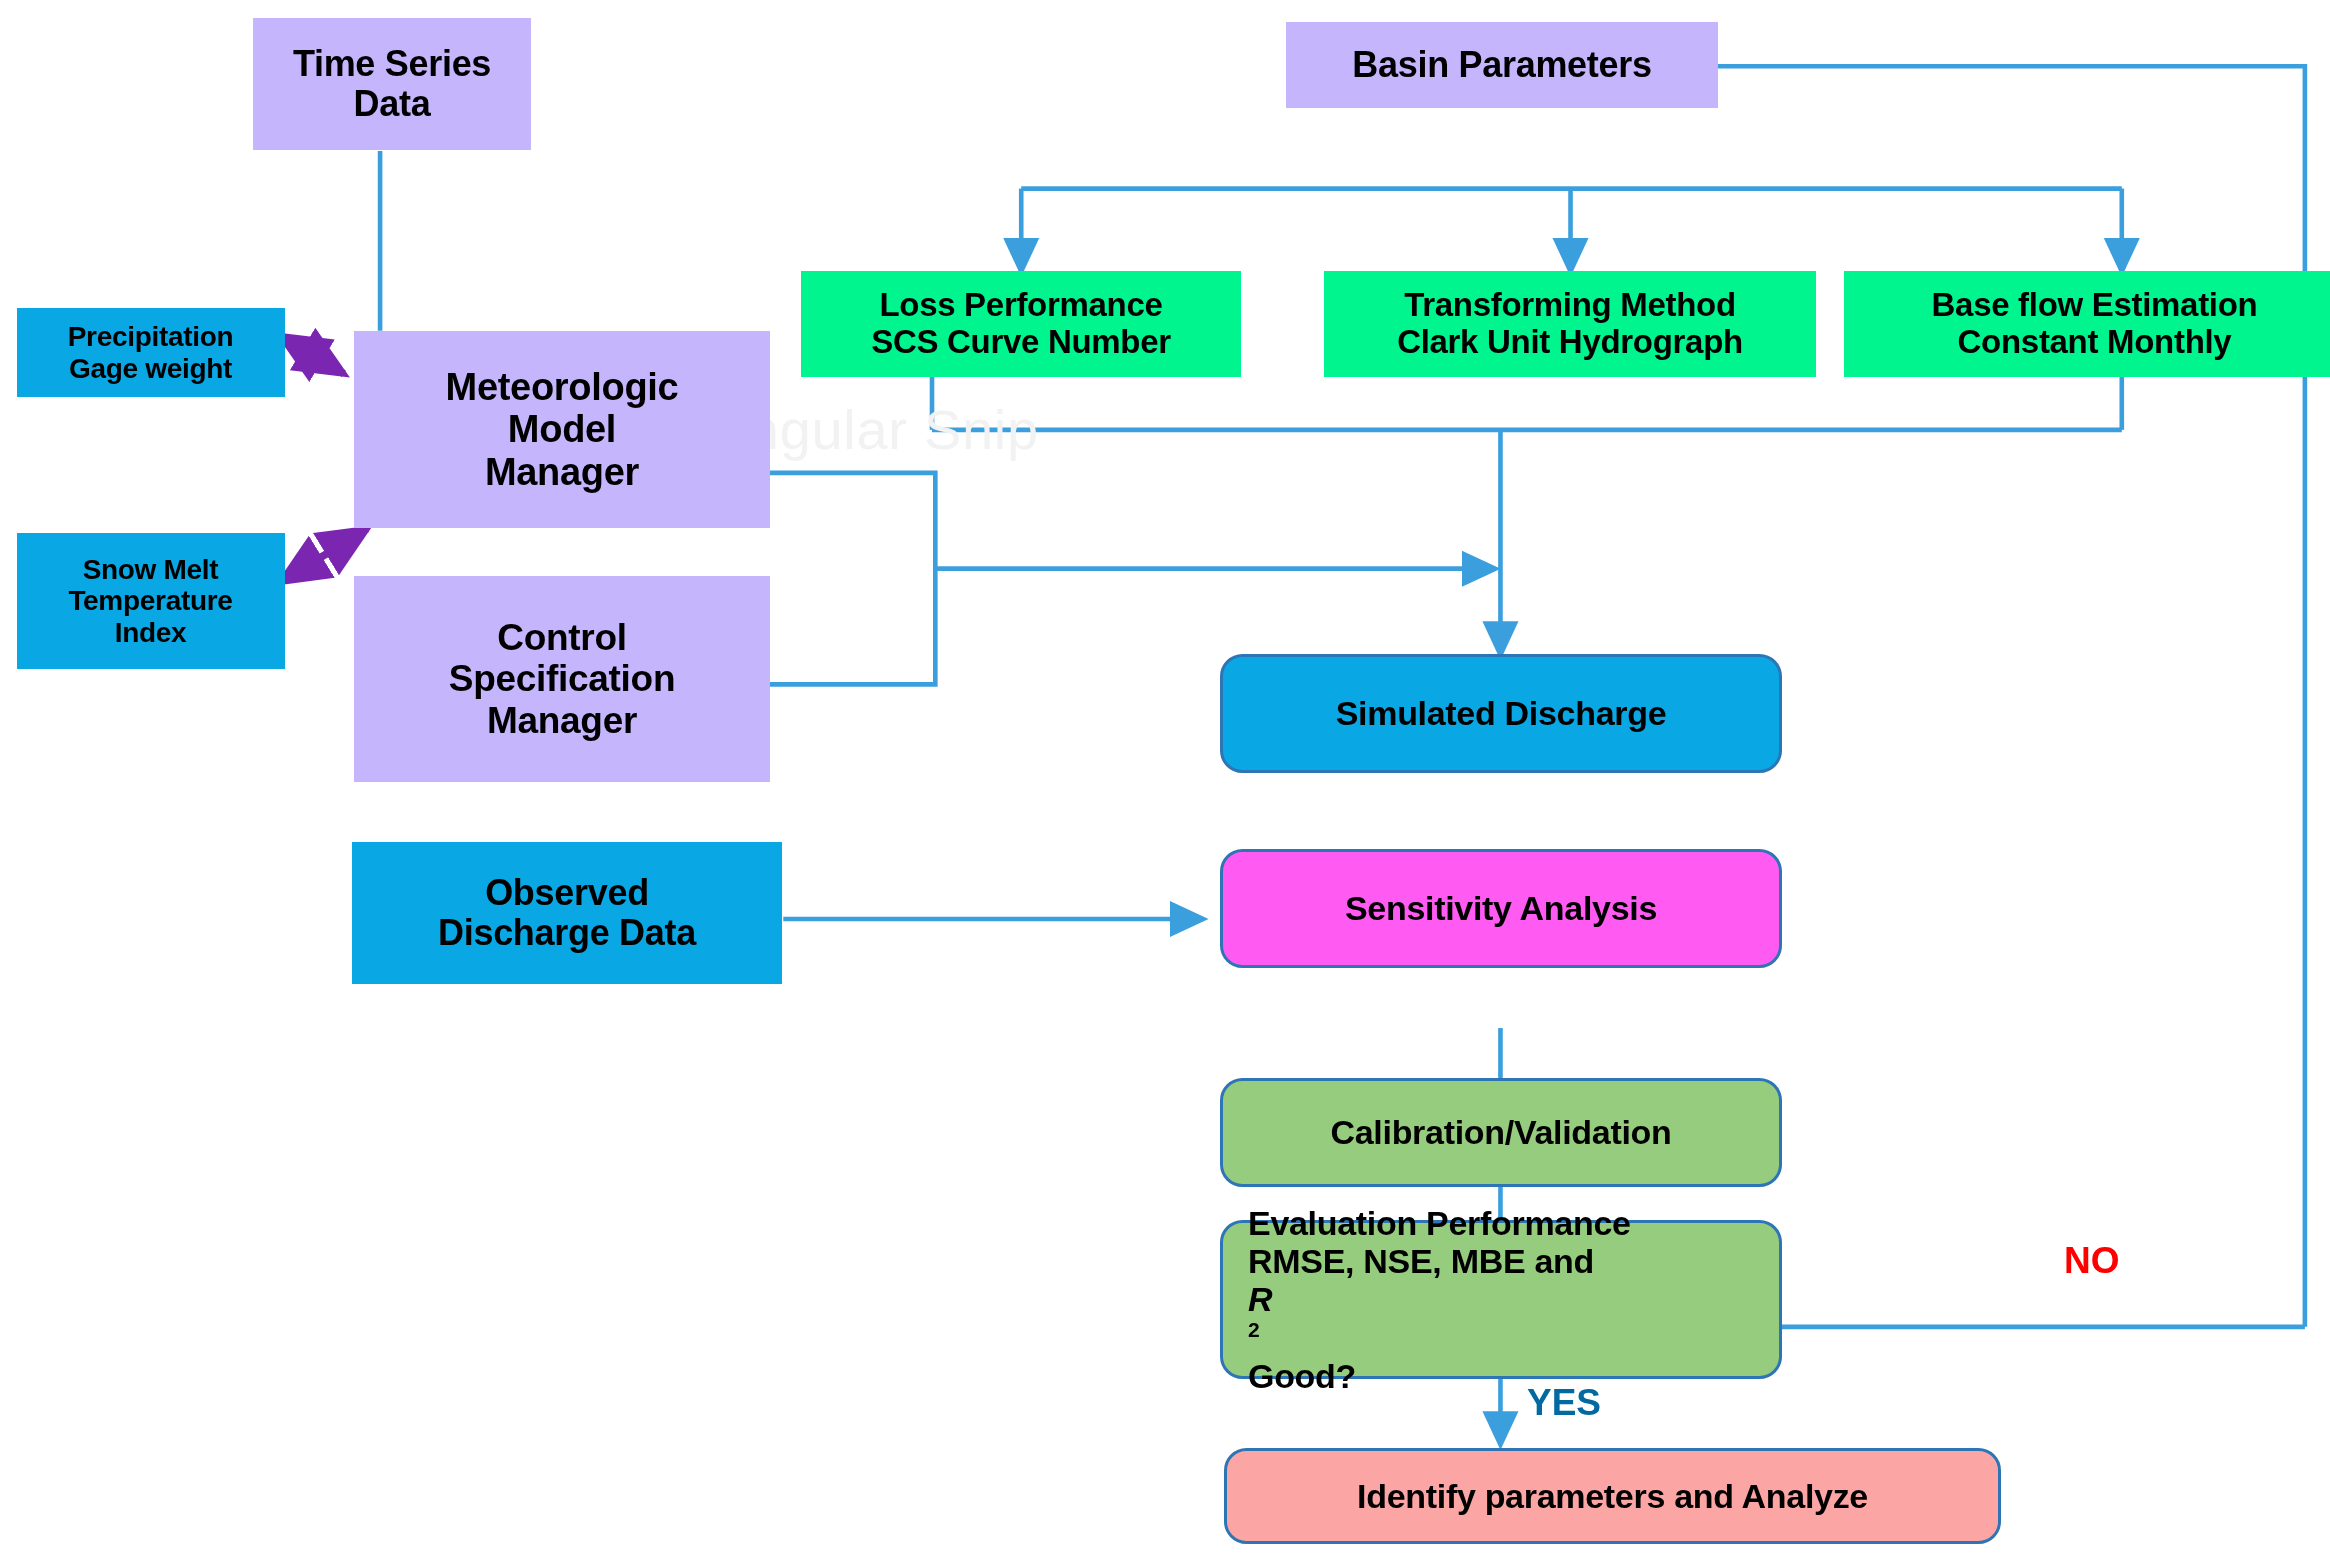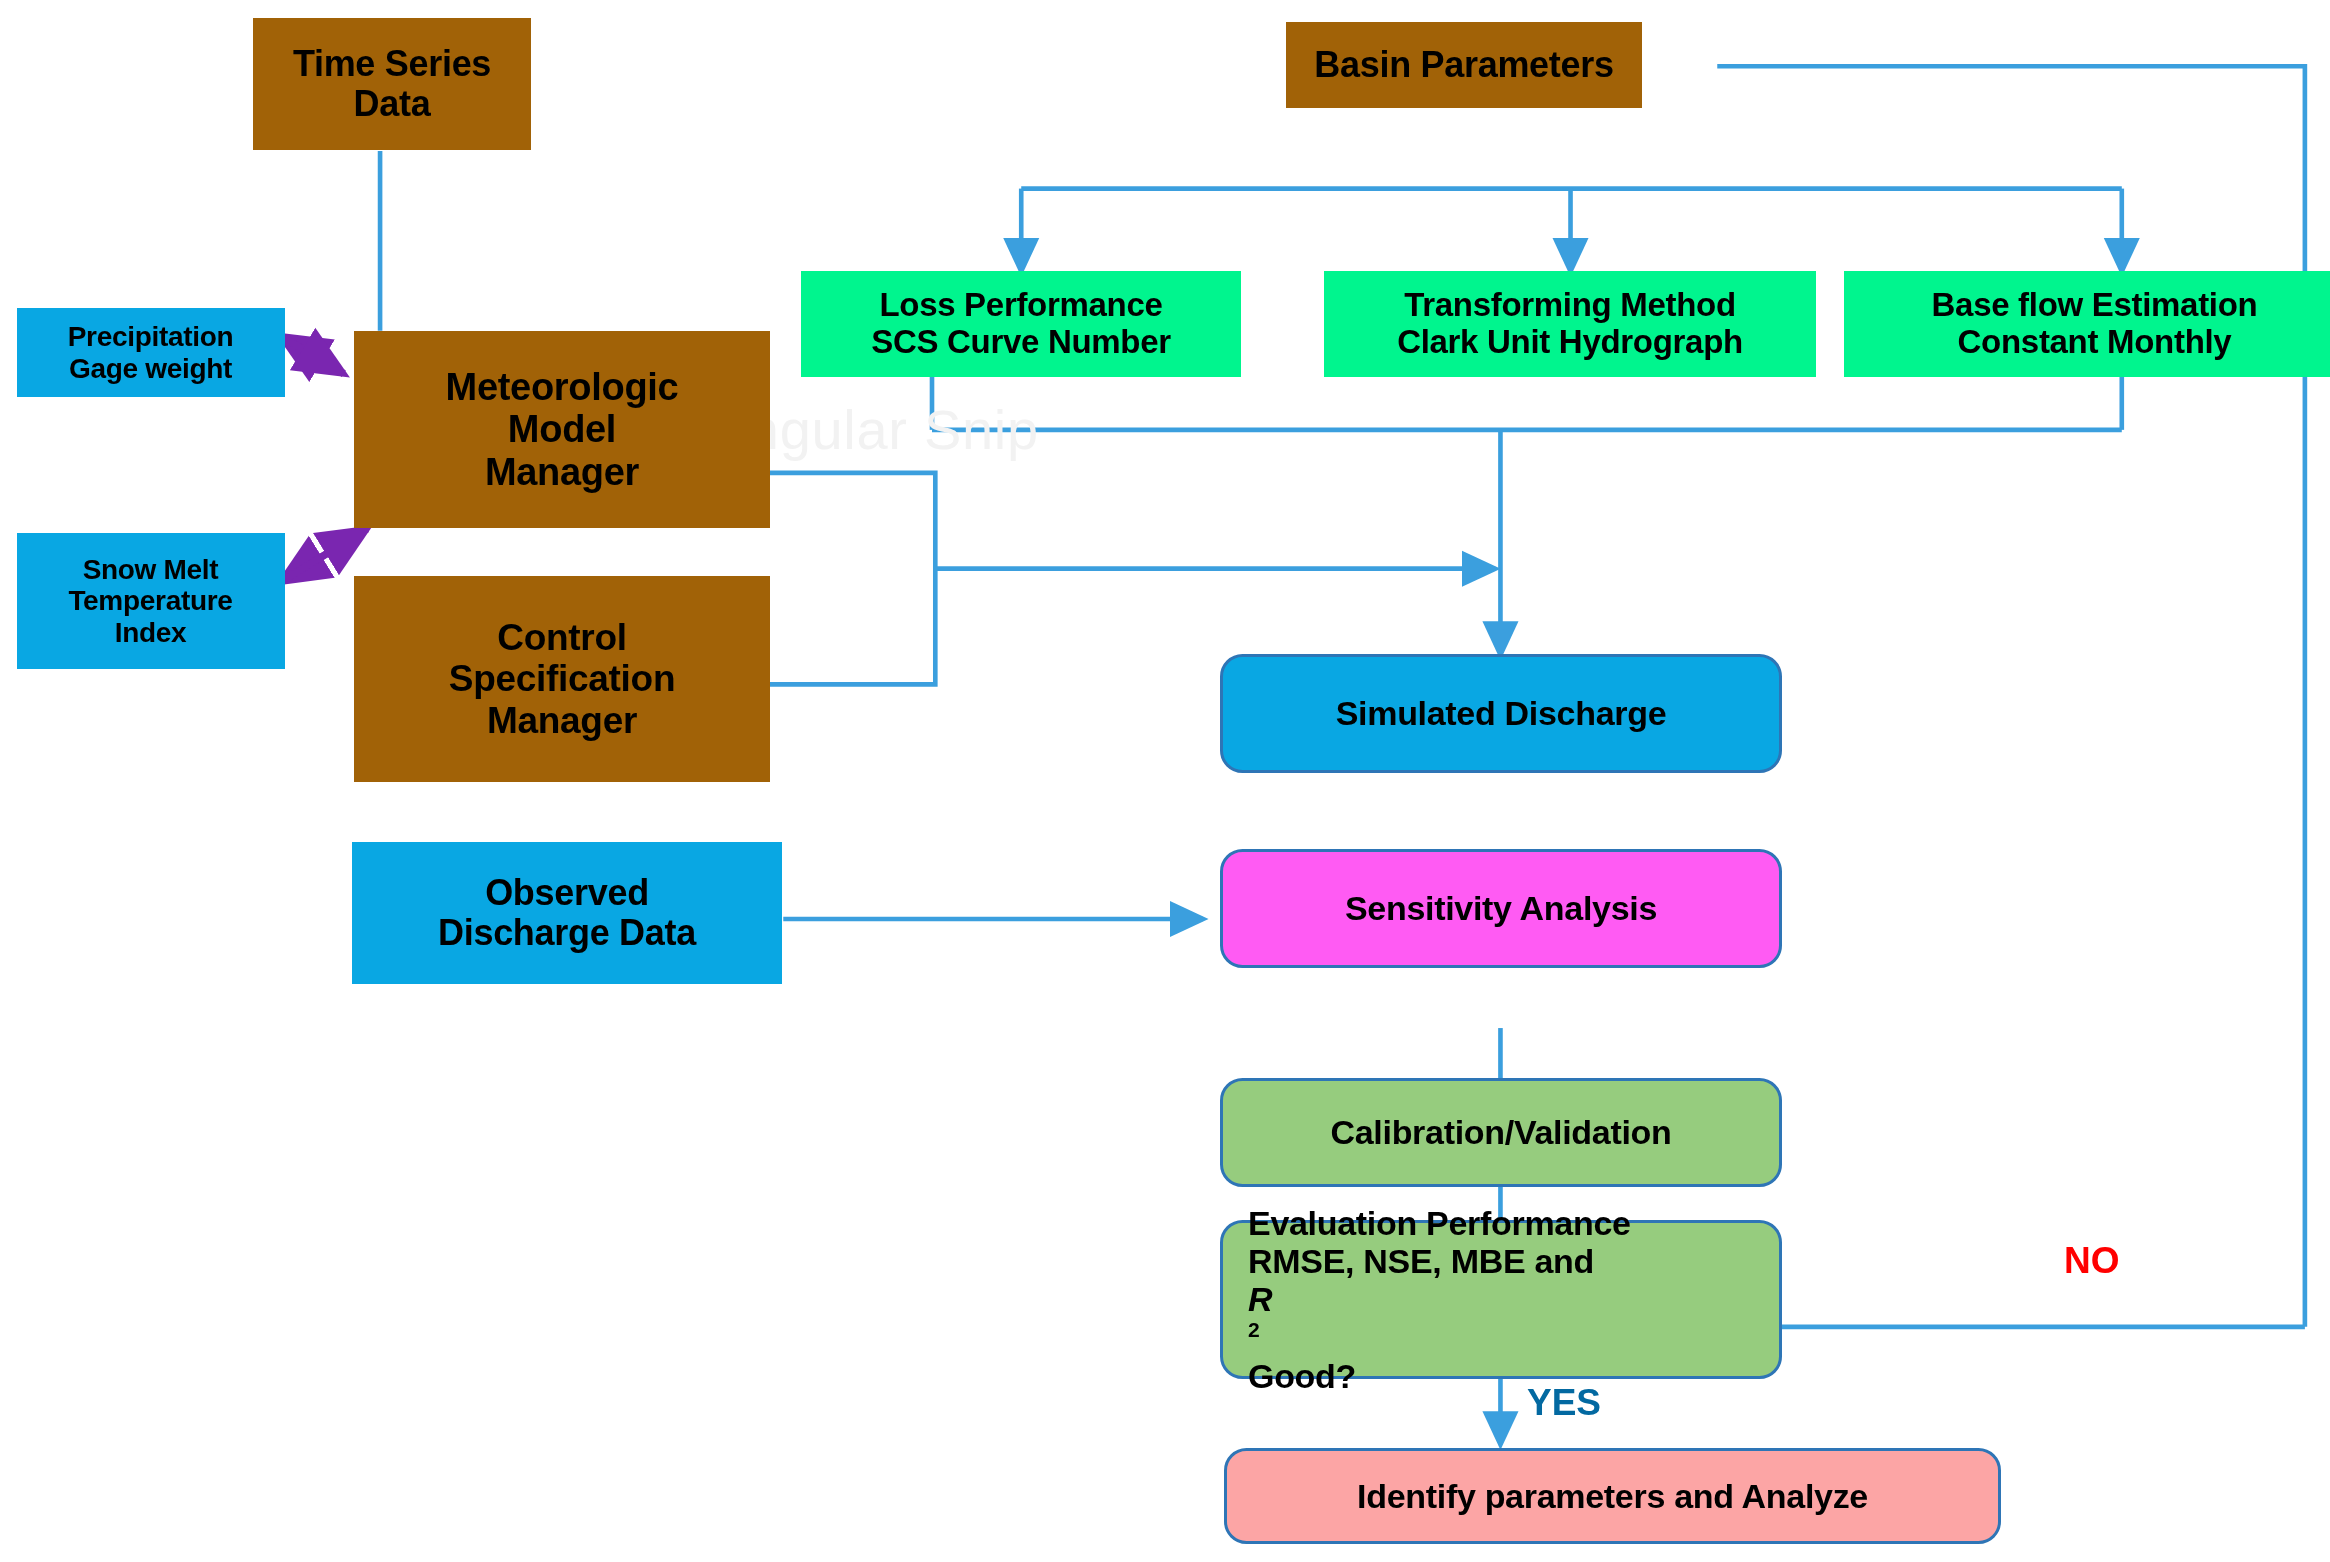--- a/index.html
+++ b/index.html
@@ -8,21 +8,21 @@
   svg#wires{position:absolute;left:0;top:0;width:2330px;height:1563px;pointer-events:none;}
 
   .node{position:absolute;box-sizing:border-box;display:flex;align-items:center;
         justify-content:center;text-align:center;font-weight:bold;color:#000000;
         line-height:1.12;letter-spacing:-0.3px;}
   .node span{display:block;width:100%;}
 
   .sq{border-radius:0;}
   .rr{border-radius:22.5px;border:3.3px solid #2E75B6;}
 
-  .c-orange{background:#a16207;}
+  .c-orange{background:#c4b5fd;}
   .c-green{background:#00F58E;}
   .c-blue{background:#09A7E3;}
   .c-magenta{background:#FF5BF3;}
   .c-olive{background:#96CC7E;}
   .c-yellow{background:#fca5a5;}
 
   .watermark{position:absolute;font-size:56px;font-weight:normal;color:#F2F2F2;
              letter-spacing:0.7px;white-space:nowrap;}
   .edgelbl{position:absolute;font-weight:bold;white-space:nowrap;}
   .lbl-yes{color:#0369a1;}
@@ -82,21 +82,21 @@
   </svg>
 
   <div class="watermark" style="left:598px;top:397px;">Rectangular Snip</div>
 
   <div class="node sq c-orange" style="left:253px;top:18px;width:278px;height:132px;font-size:36px;">
     <span>
       <span>Time Series Data</span>
     </span>
   </div>
 
-  <div class="node sq c-orange" style="left:1286px;top:22px;width:356px;height:86px;font-size:36px;">
+  <div class="node sq c-orange" style="left:1286px;top:22px;width:432px;height:86px;font-size:36px;">
     <span>Basin Parameters</span>
   </div>
 
   <div class="node sq c-blue" style="left:16.5px;top:308px;width:268px;height:89px;font-size:28px;">
     <span>
       <span>Precipitation</span>
       <span>Gage weight</span>
     </span>
   </div>
 

